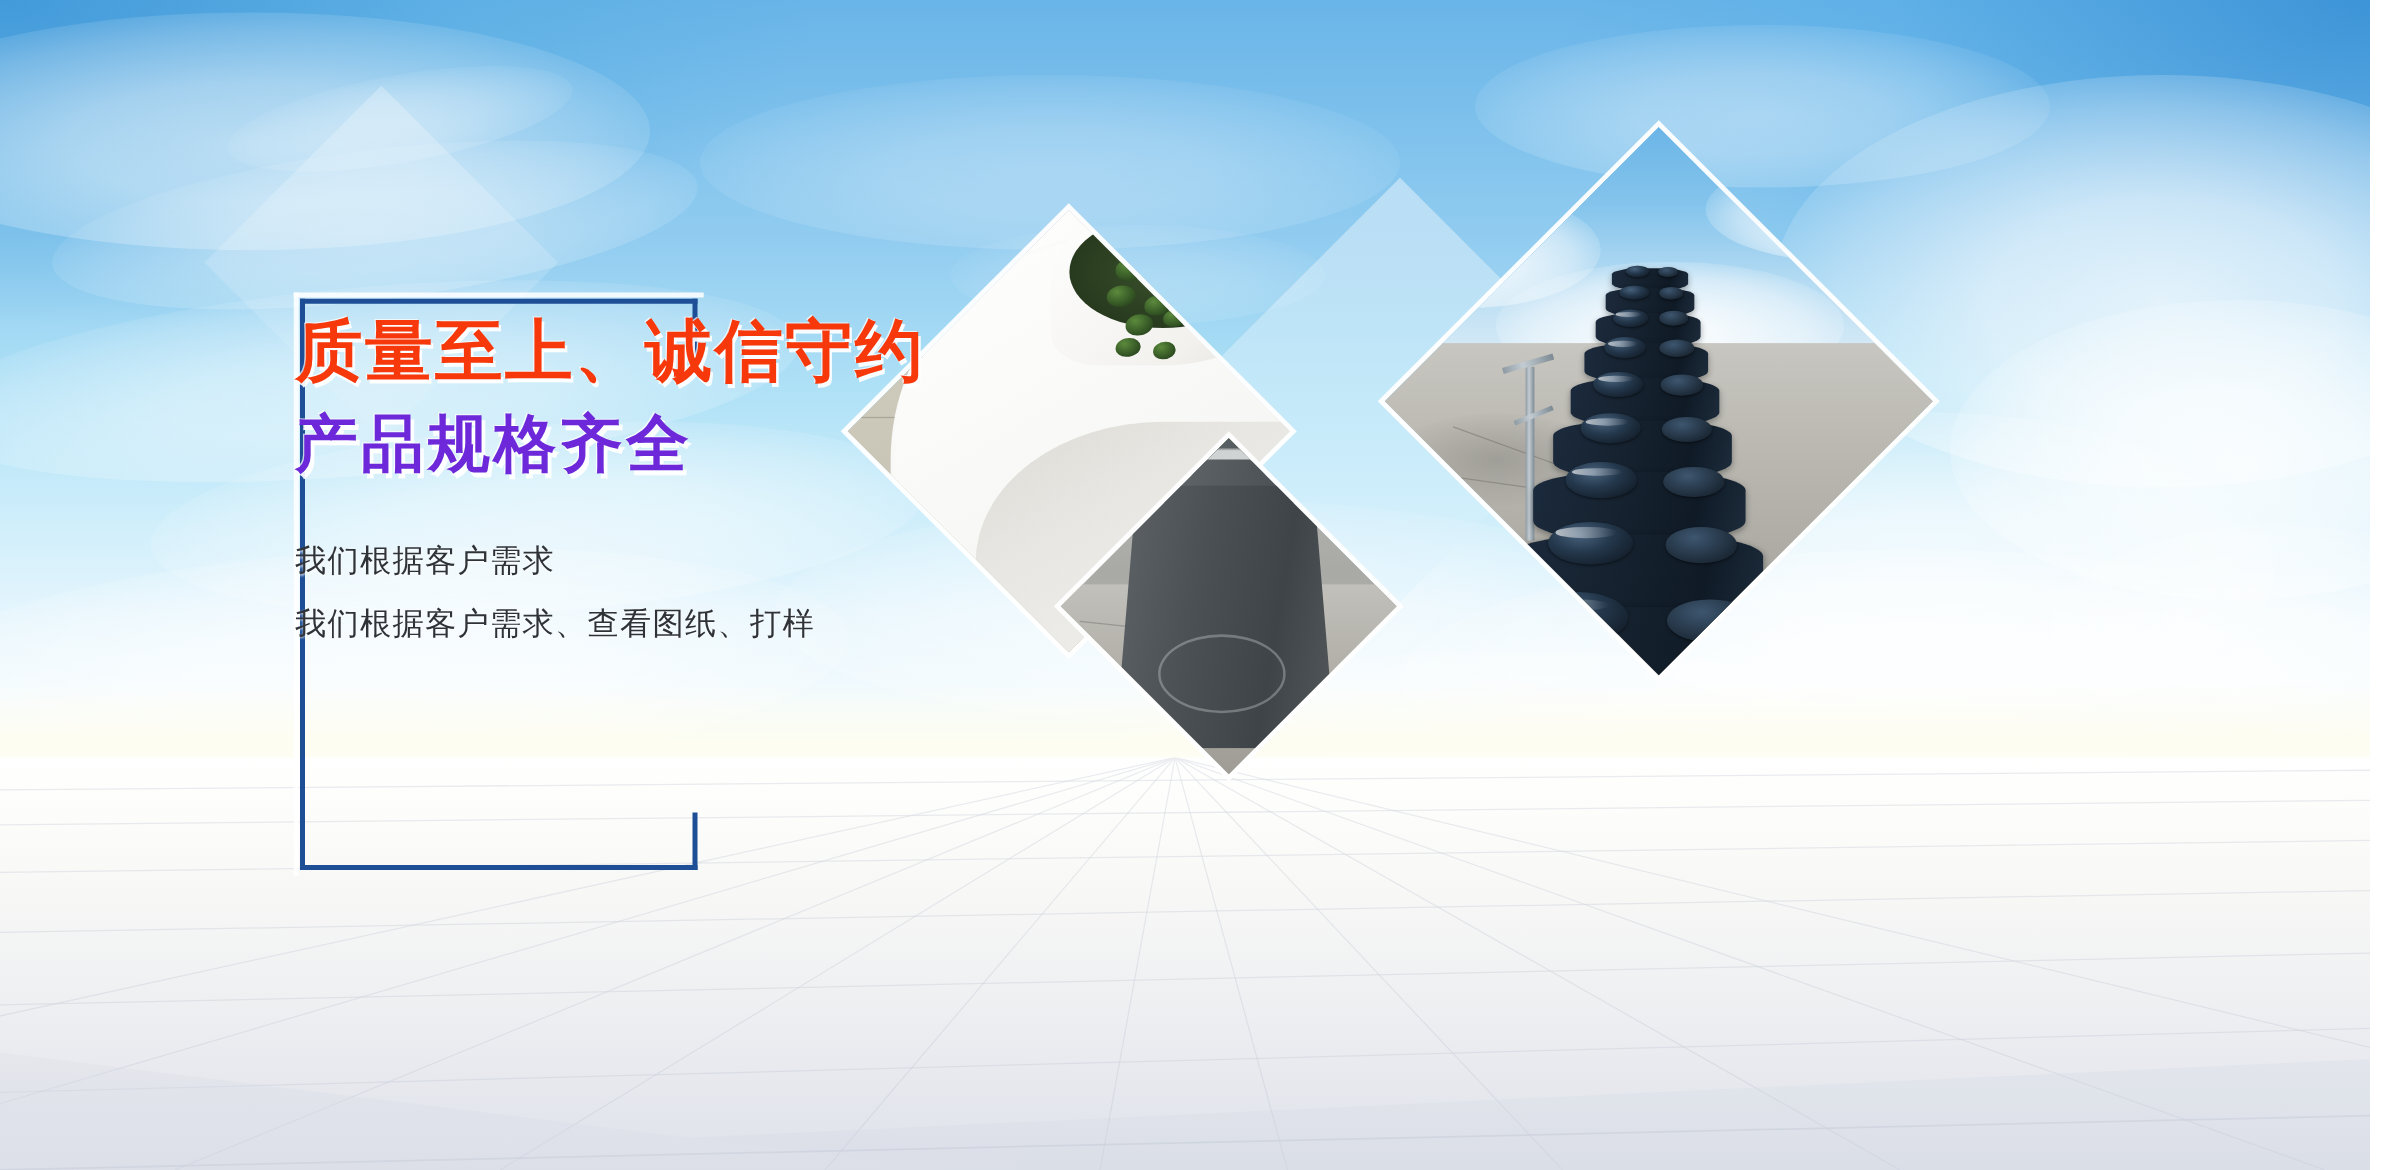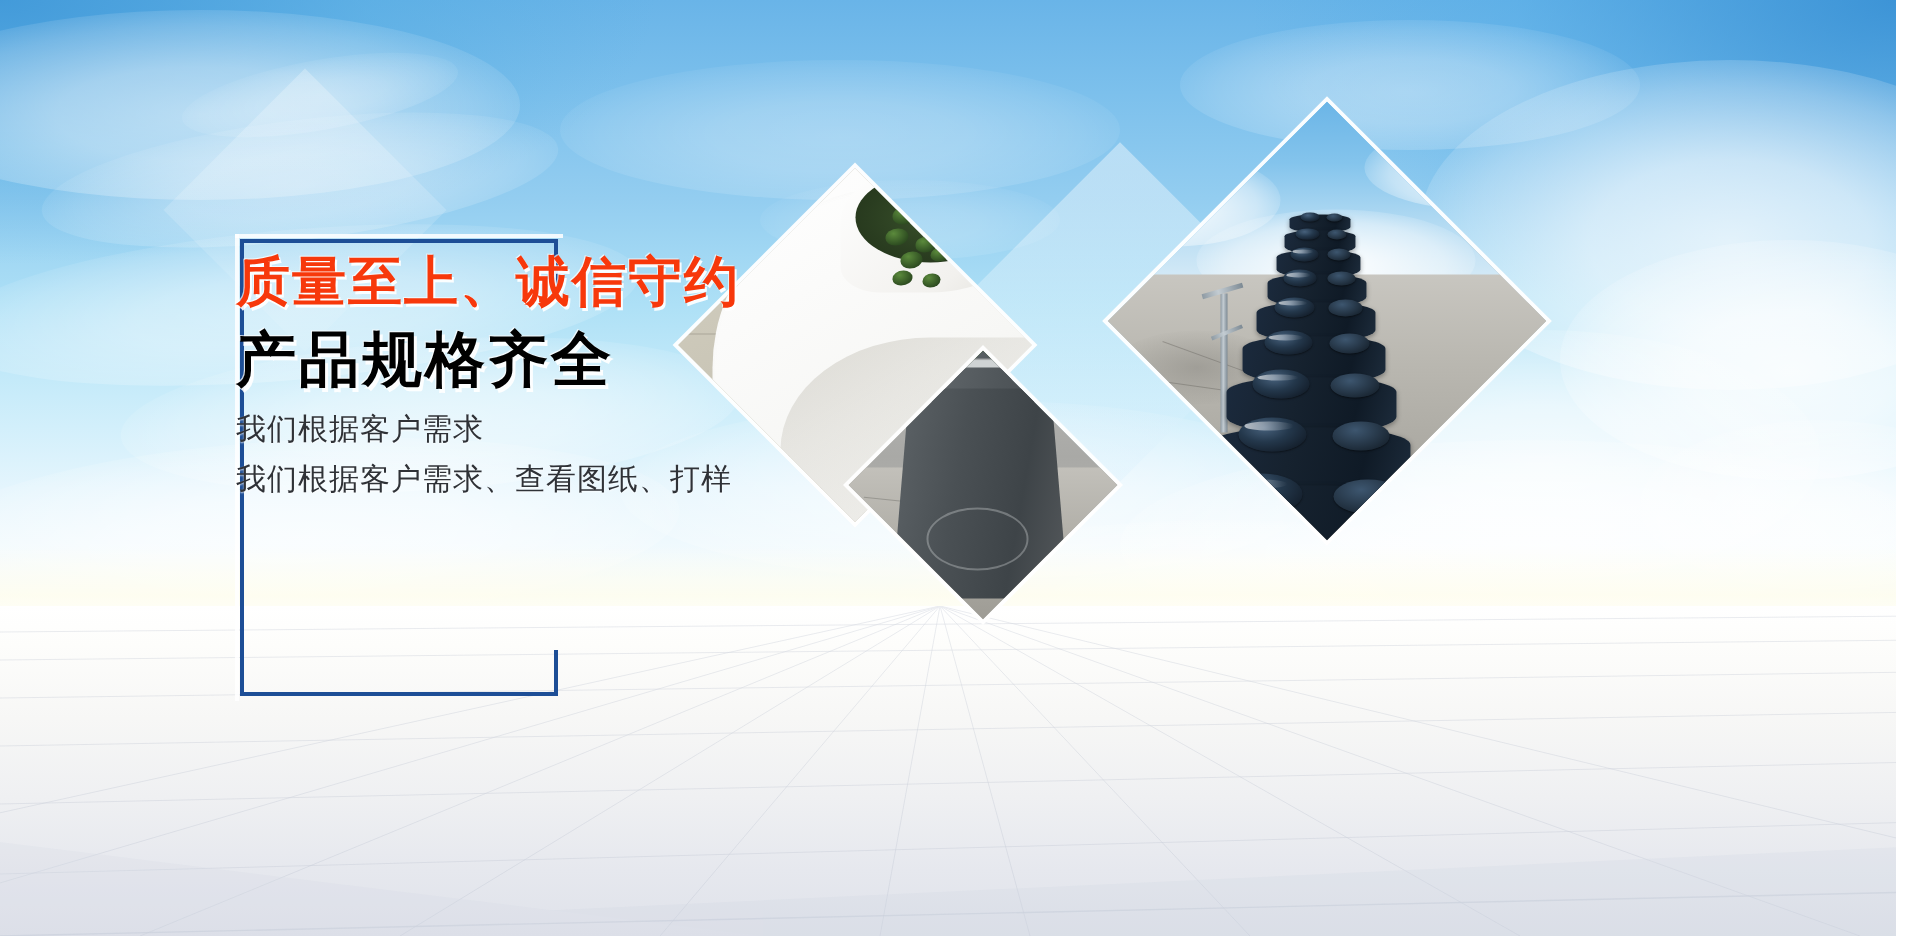--- a/index.html
+++ b/index.html
@@ -272,28 +272,28 @@
   
   .tx-red {
     position:absolute; left:236px; top:254px;
     font-size:54px; font-weight:bold; color:#f7380b;
     letter-spacing:2px; line-height:1;
     text-shadow:2px 3px 0 rgba(255,255,255,.92), -1px -1px 0 rgba(255,255,255,.7);
     white-space:nowrap;
   }
   .tx-blue {
     position:absolute; left:236px; top:330px;
-    font-size:60px; font-weight:bold; color:#000000;
+    font-size:50px; font-weight:bold; color:#6d28d9;
     letter-spacing:3px; line-height:1;
     text-shadow:3px 4px 0 rgba(255,255,255,.92), -1px -1px 0 rgba(255,255,255,.75);
     white-space:nowrap;
   }
   .tx-sub {
-    position:absolute; left:236px; top:404px;
-    font-size:30px; color:#2f3237; line-height:50px;
+    position:absolute; left:236px; top:424px;
+    font-size:25px; color:#2f3237; line-height:50px;
     letter-spacing:1px; white-space:nowrap;
     text-shadow:0 1px 2px rgba(255,255,255,.8);
   }
   .tx-sub div { white-space:nowrap; }
 </style>
 </head>
 <body>
 
 <div id="banner">
 

